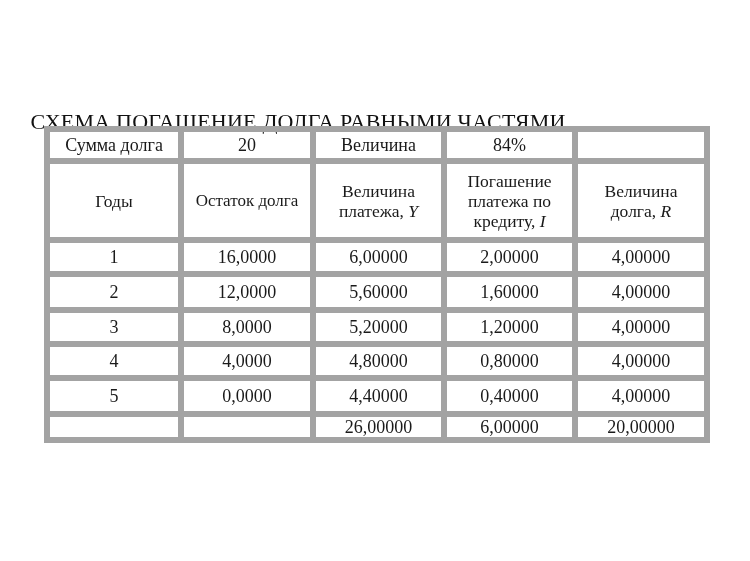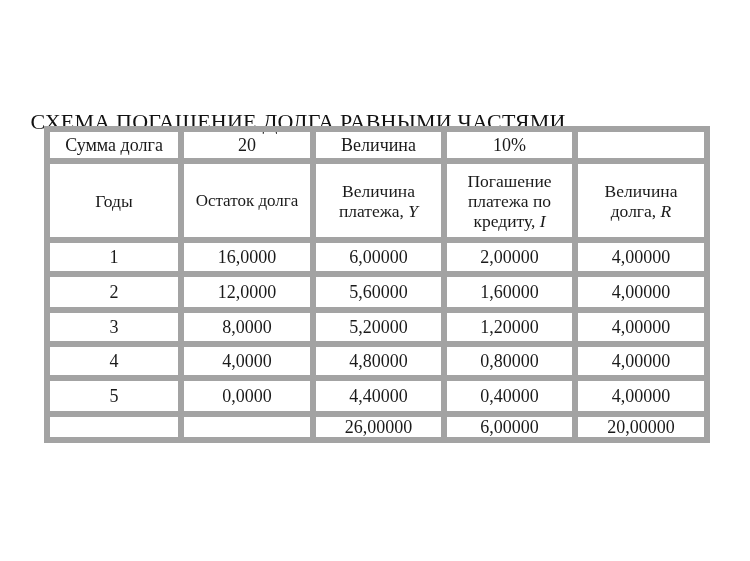--- a/index.html
+++ b/index.html
@@ -39,21 +39,21 @@
       <col class="c2">
       <col class="c3">
       <col class="c4">
       <col class="c5">
   </colgroup>
   <tbody>
       <tr class="r0">
     <td>Сумма долга</td>
     <td>20</td>
     <td>Величина</td>
-    <td>10%</td>
+    <td>84%</td>
     <td></td>
   </tr>
   <tr class="r1">
     <td>Годы</td>
     <td style="font-size:17px;">Остаток долга</td>
     <td>
       <div>Величина</div>
       <div><span>платежа, </span><span class="it">Y</span></div>
     </td>
     <td>

